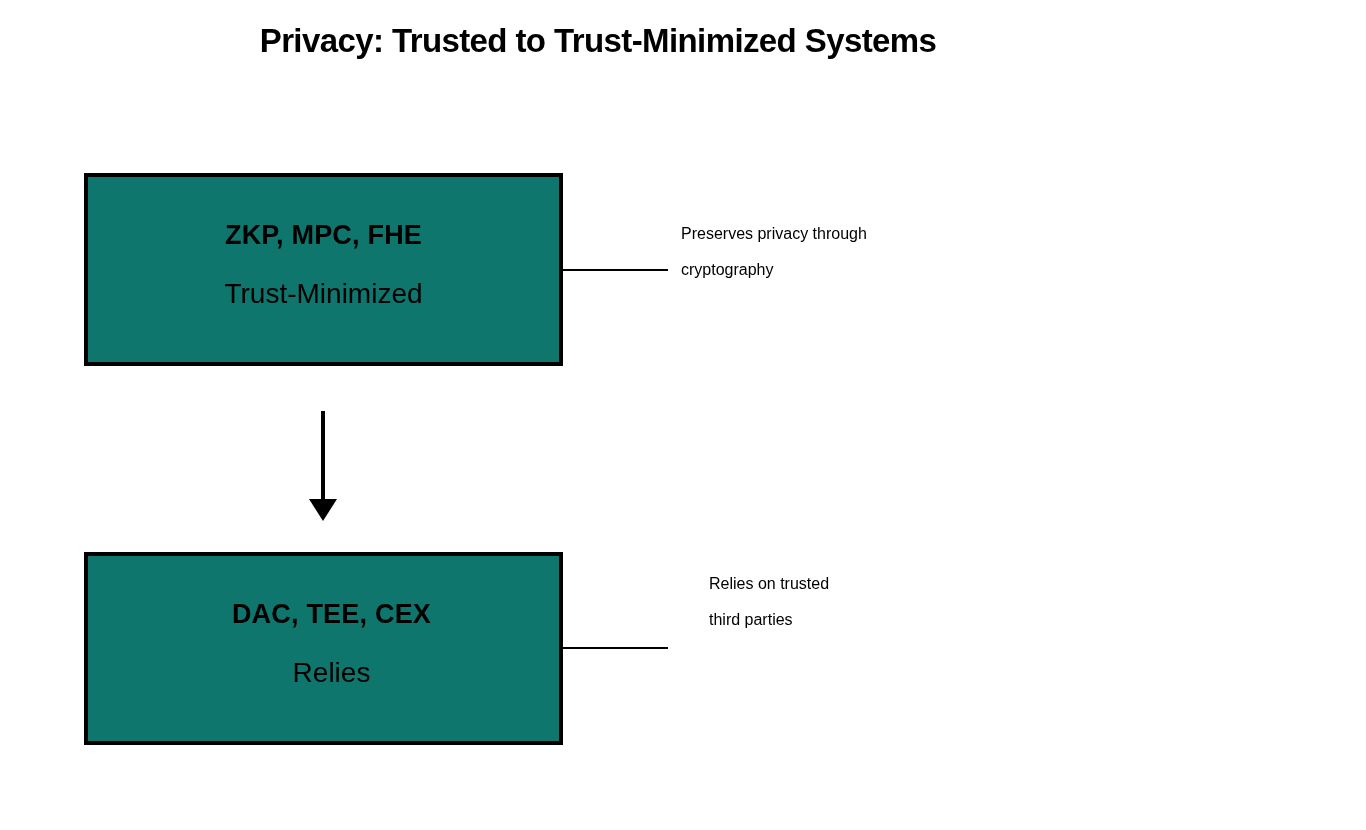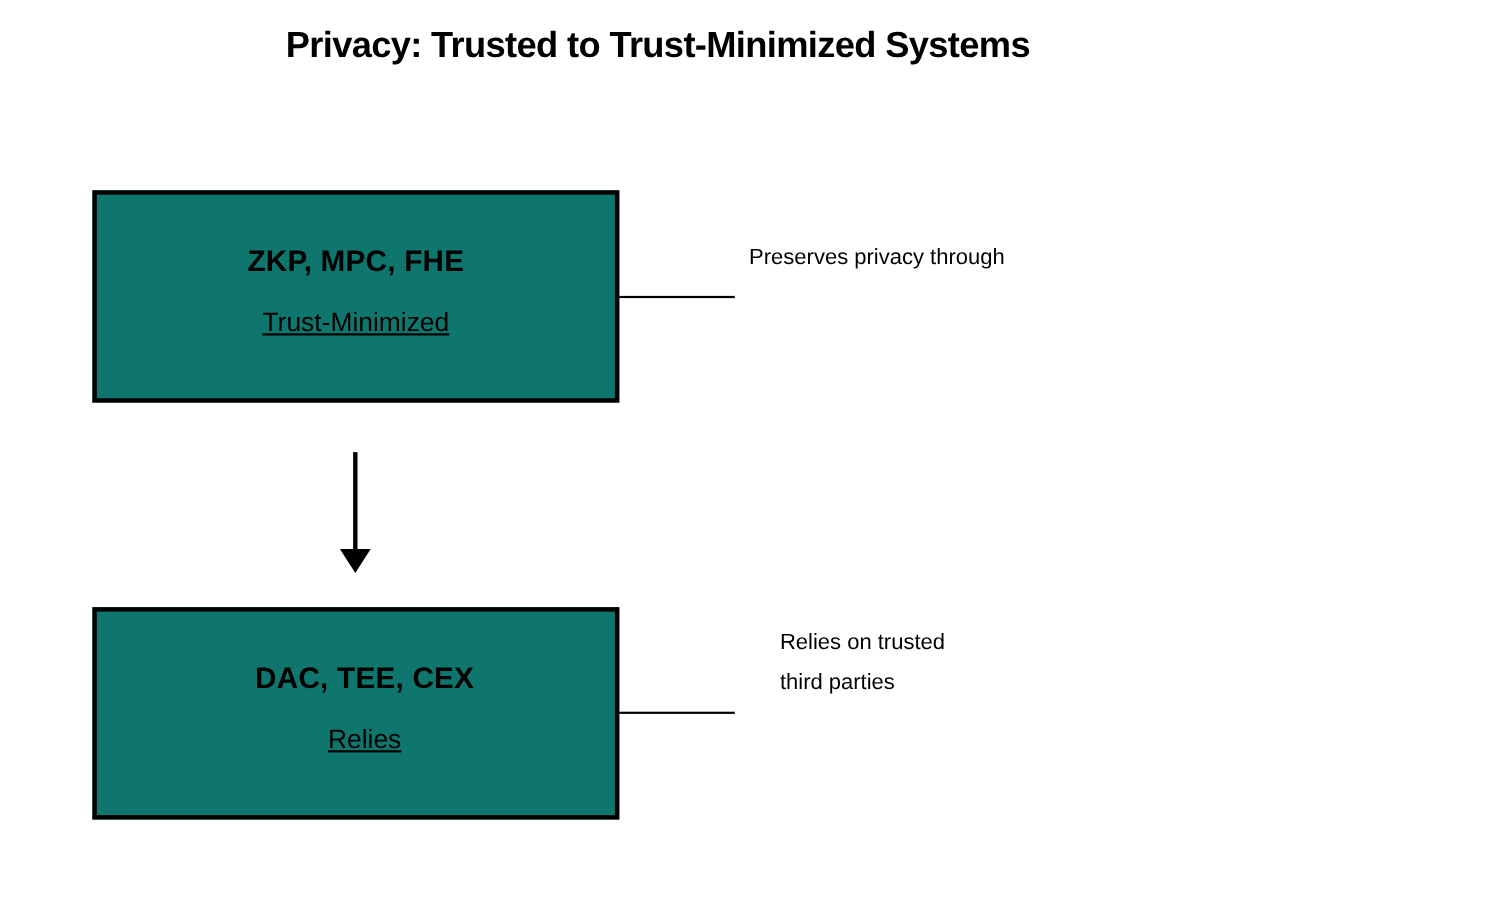--- a/index.html
+++ b/index.html
@@ -44,37 +44,36 @@
     padding-bottom: 10px;
   }
   .node-top { top: 173px; }
   .node-bottom { top: 552px; padding-left: 16px; }
   .node-heading {
     font-size: 27px;
     font-weight: 700;
     letter-spacing: 0.2px;
   }
   .node-subheading {
-    font-size: 24px;
+    font-size: 28px;
     font-weight: 400;
-    text-decoration: underline;
   }
   .connector {
     position: absolute;
     left: 563px;
     width: 105px;
     height: 2px;
     background: #000000;
   }
   .connector-top { top: 269px; }
   .connector-bottom { top: 647px; }
   .annotation {
     position: absolute;
     left: 681px;
-    font-size: 20px;
+    font-size: 16px;
     line-height: 36px;
     font-weight: 400;
   }
   .annotation-top { top: 216px; }
   .annotation-bottom { top: 566px; margin-left: 28px; }
   .arrow {
     position: absolute;
     left: 309px;
     top: 411px;
     width: 28px;
@@ -108,20 +107,21 @@
 
   <div class="node node-top">
     <div class="node-heading">ZKP, MPC, FHE</div>
     <div class="node-subheading">Trust-Minimized</div>
   </div>
 
   <div class="connector connector-top"></div>
 
   <div class="annotation annotation-top">
     <div>Preserves privacy through</div>
+    <div>cryptography</div>
   </div>
 
   <div class="arrow">
     <div class="arrow-shaft"></div>
     <div class="arrow-head"></div>
   </div>
 
   <div class="node node-bottom">
     <div class="node-heading">DAC, TEE, CEX</div>
     <div class="node-subheading">Relies</div>

